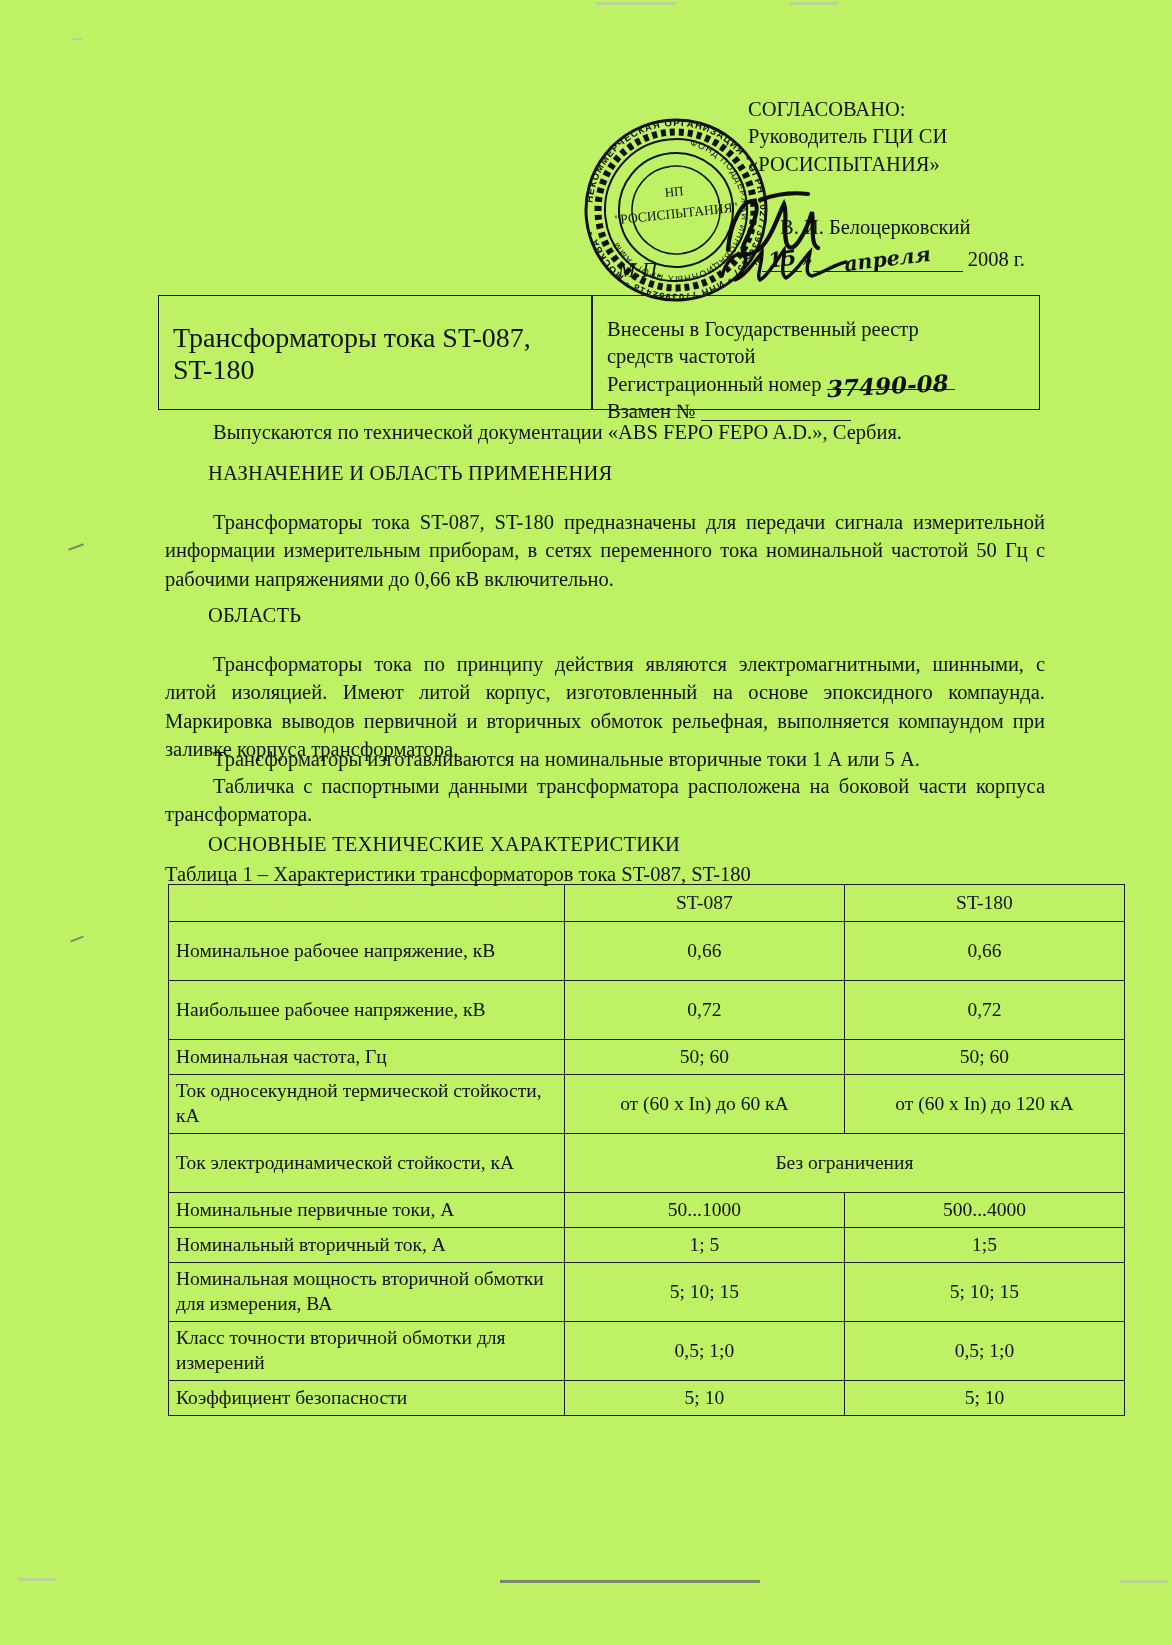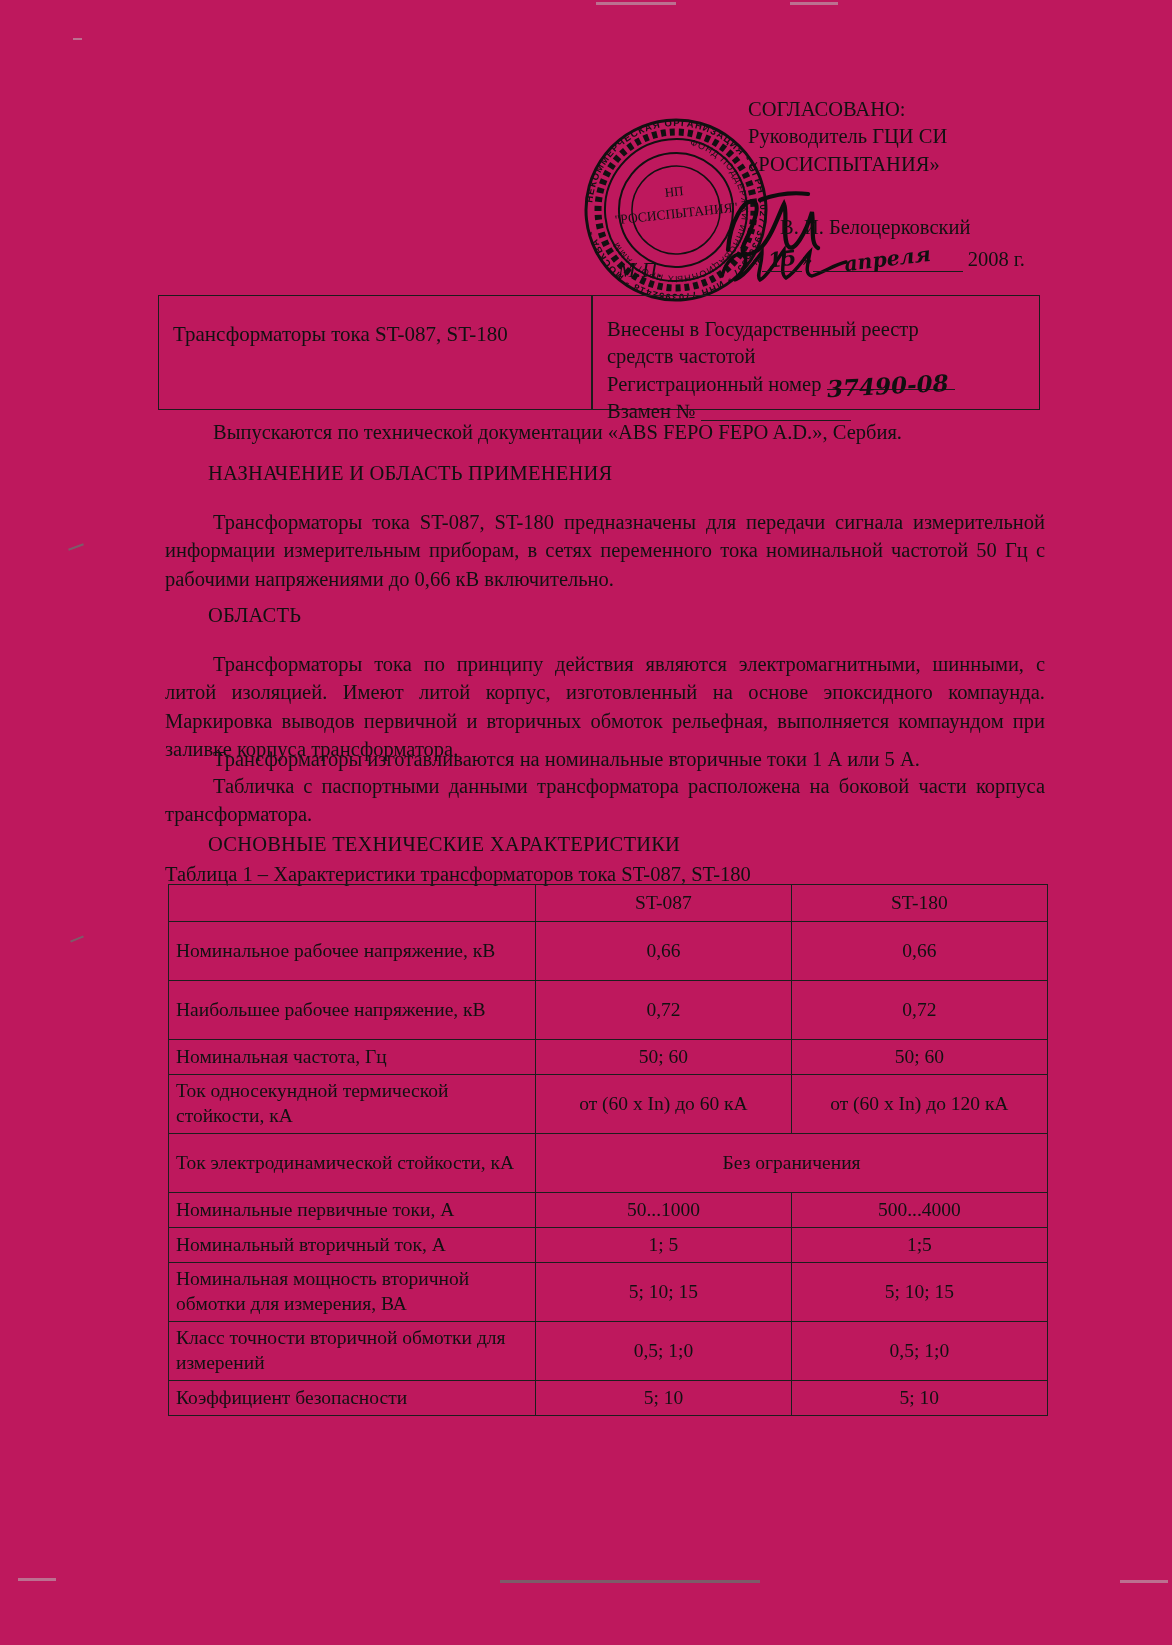--- a/index.html
+++ b/index.html
@@ -8,21 +8,21 @@
     background: #ffffff;
   }
   body {
     font-family: "Liberation Serif", "DejaVu Serif", serif;
     color: #111111;
   }
   #page {
     position: relative;
     width: 1172px;
     height: 1645px;
-    background: #be185d;
+    background: #bef264;
     overflow: hidden;
   }
 
   
   .speckle {
     position: absolute;
     background: #b9b9b9;
     opacity: .55;
   }
   .speckle.dark { background: #6d6d6d; opacity: .8; }
@@ -118,21 +118,21 @@
     top: 0;
     width: 1.6px;
     height: 100%;
     background: #1c1c1c;
   }
   .infobox .left-cell {
     position: absolute;
     left: 14px;
     top: 26px;
     width: 400px;
-    font-size: 21px;
+    font-size: 28px;
   }
   .infobox .right-cell {
     position: absolute;
     left: 448px;
     top: 20px;
     width: 420px;
     font-size: 20.5px;
     line-height: 1.33;
   }
   .infobox .right-cell .row { white-space: nowrap; }
@@ -169,21 +169,21 @@
     position: absolute;
     left: 165px;
     top: 863px;
     font-size: 20.5px;
     white-space: nowrap;
   }
   table.spec {
     position: absolute;
     left: 168px;
     top: 884px;
-    width: 880px;
+    width: 957px;
     border-collapse: collapse;
     font-size: 19.5px;
     border-radius: 21px;
   }
   table.spec td {
     border: 1.3px solid #1d1d1d;
     padding: 3px 7px;
     vertical-align: middle;
   }
   table.spec td.lbl {

